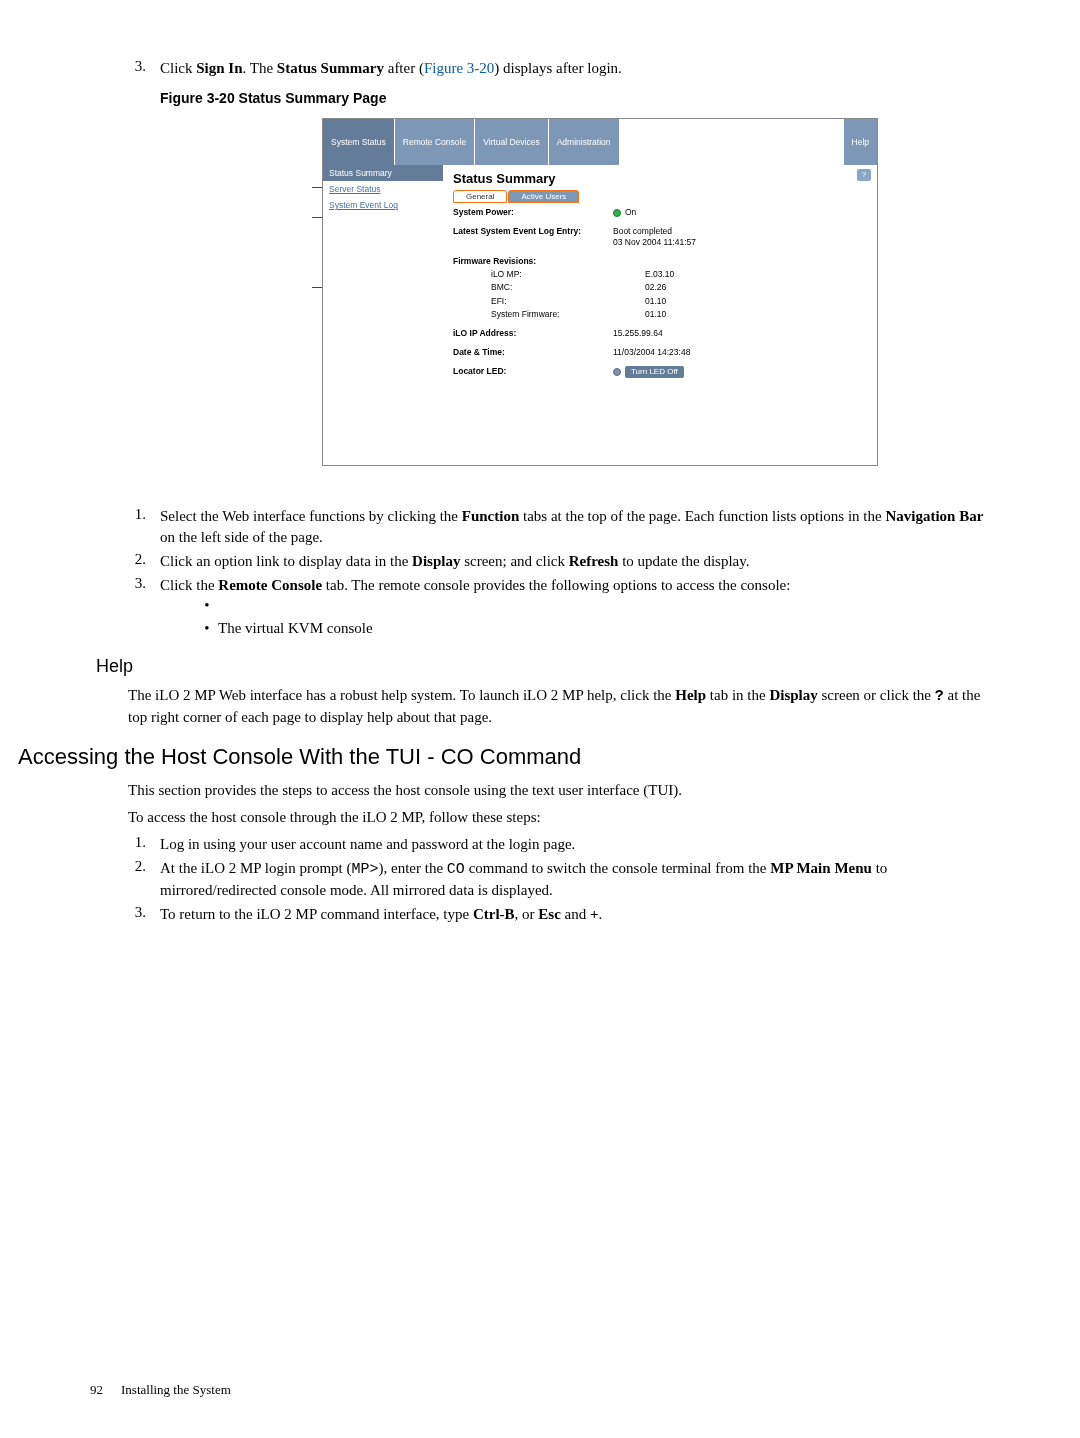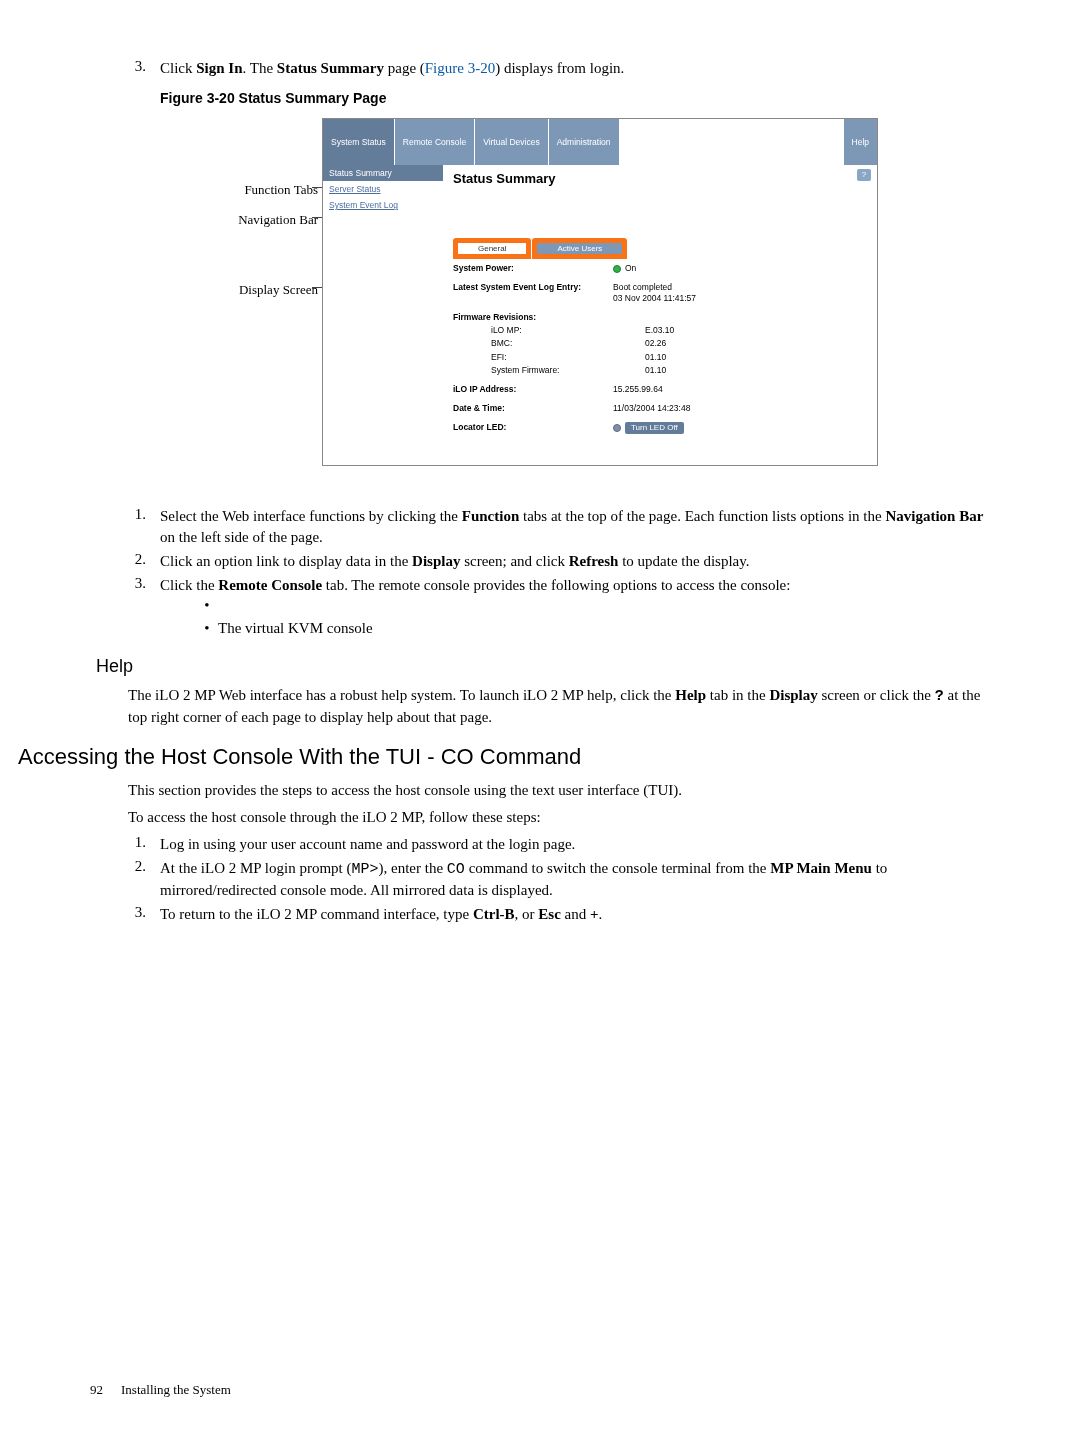--- a/index.html
+++ b/index.html
@@ -48,21 +48,21 @@
   .tab.active { background:#637c9a; }
   .tab.help { margin-left:auto; margin-right:0;}
   .body-area { display:flex; min-height:300px; }
   .sidebar { width:120px; background:#fff; border-right:0px; }
   .side-item { padding:3px 6px; font-size:8.5px; color:#4b6da2; text-decoration:underline; }
   .side-item.active { background:#637c9a; color:#fff; text-decoration:none; }
   .display-area { flex:1; padding:6px 10px; position:relative;}
   .qmark { position:absolute; top:4px; right:6px; width:14px; height:12px; background:#8aa6c7; color:#fff; text-align:center; border-radius:2px; font-size:8px; line-height:12px;}
   .disp-title { font-size:13px; font-weight:bold; margin-bottom:4px;}
   .subtabs { display:flex; margin-bottom:4px;}
-  .subtab { border:5px solid #f97316; padding:1px 20px; font-size:8px; margin-right:1px; background:#fff; color:#333; border-top-left-radius:3px; border-top-right-radius:3px;margin-top:48px;}
+  .subtab { border:1px solid #f97316; padding:1px 12px; font-size:8px; margin-right:1px; background:#fff; color:#333; border-top-left-radius:3px; border-top-right-radius:3px;}
   .subtab.active { background:#7d98b7; color:#fff;}
   .kv-row { display:flex; margin-bottom:2px; font-size:8.5px; line-height:1.3;}
   .kv-label { width:160px; font-weight:bold;}
   .kv-label.normal { font-weight: normal; padding-left: 6px; margin-left: 32px;}
   .kv-val { flex:1; }
   .led { display:inline-block; width:8px; height:8px; border-radius:50%; vertical-align:middle; margin-right:4px;}
   .led.green{ background:#2fb24a; border:1px solid #227a33;}
   .led.off{ background:#7f8faa; border:1px solid #5d6a80;}
   .btn-led { display:inline-block; background:#637c9a; color:#fff; padding:1px 6px; border-radius:2px; font-size:8px; vertical-align:middle;}
   .spacer { height:6px;}
@@ -71,32 +71,27 @@
   .cl1 { top:69px; left:124px; width:10px; }
   .cl2 { top:99px; left:124px; width:10px; }
   .cl3 { top:169px; left:124px; width:10px; }
 </style>
 </head>
 <body>
 
 <div class="step-row">
   <div class="step-num">3.</div>
   <div class="step-body">
-    <span>Click </span><b>Sign In</b><span>. The </span><b>Status Summary</b><span> page (</span><span class="link">Figure 3-20</span><span>) displays from login.</span>
+    <span>Click </span><b>Sign In</b><span>. The </span><b>Status Summary</b><span> after (</span><span class="link">Figure 3-20</span><span>) displays after login.</span>
   </div>
 </div>
 
 <div class="fig-caption">Figure 3-20  Status Summary Page</div>
 
 <div class="figure-wrap">
-  <div class="callouts">
-    <div class="c1">Function Tabs</div>
-    <div class="c2">Navigation Bar</div>
-    <div class="c3">Display Screen</div>
-  </div>
   <div class="callout-line cl1"></div>
   <div class="callout-line cl2"></div>
   <div class="callout-line cl3"></div>
 
   <div class="shot">
     <div class="tabs">
       <div class="tab active">System Status</div>
       <div class="tab">Remote Console</div>
       <div class="tab">Virtual Devices</div>
       <div class="tab">Administration</div>

